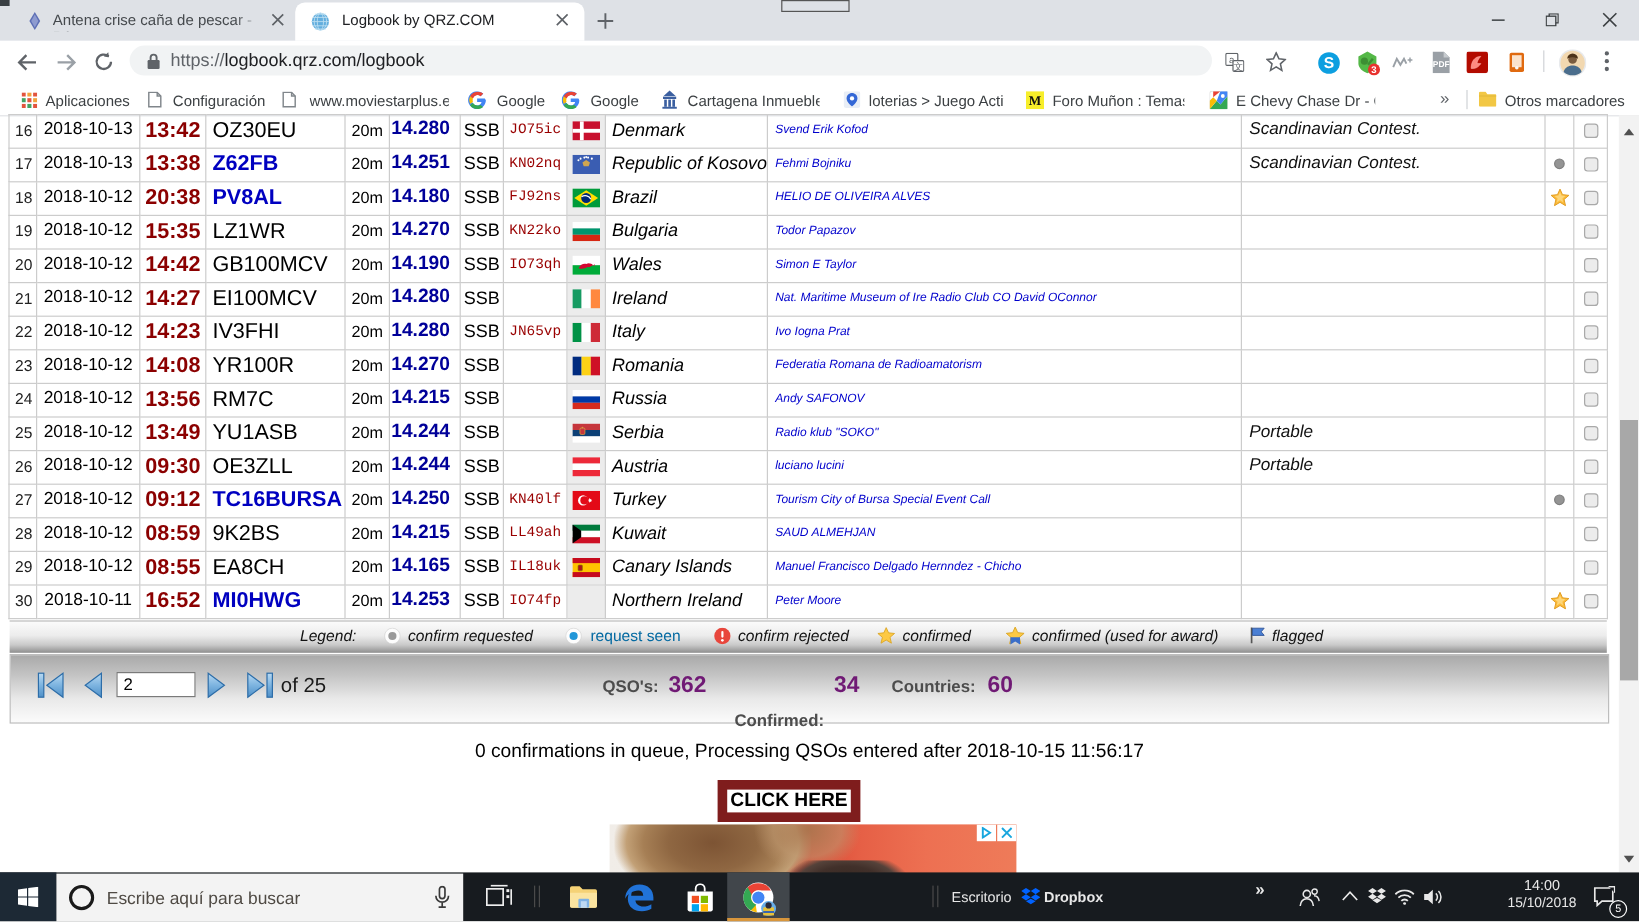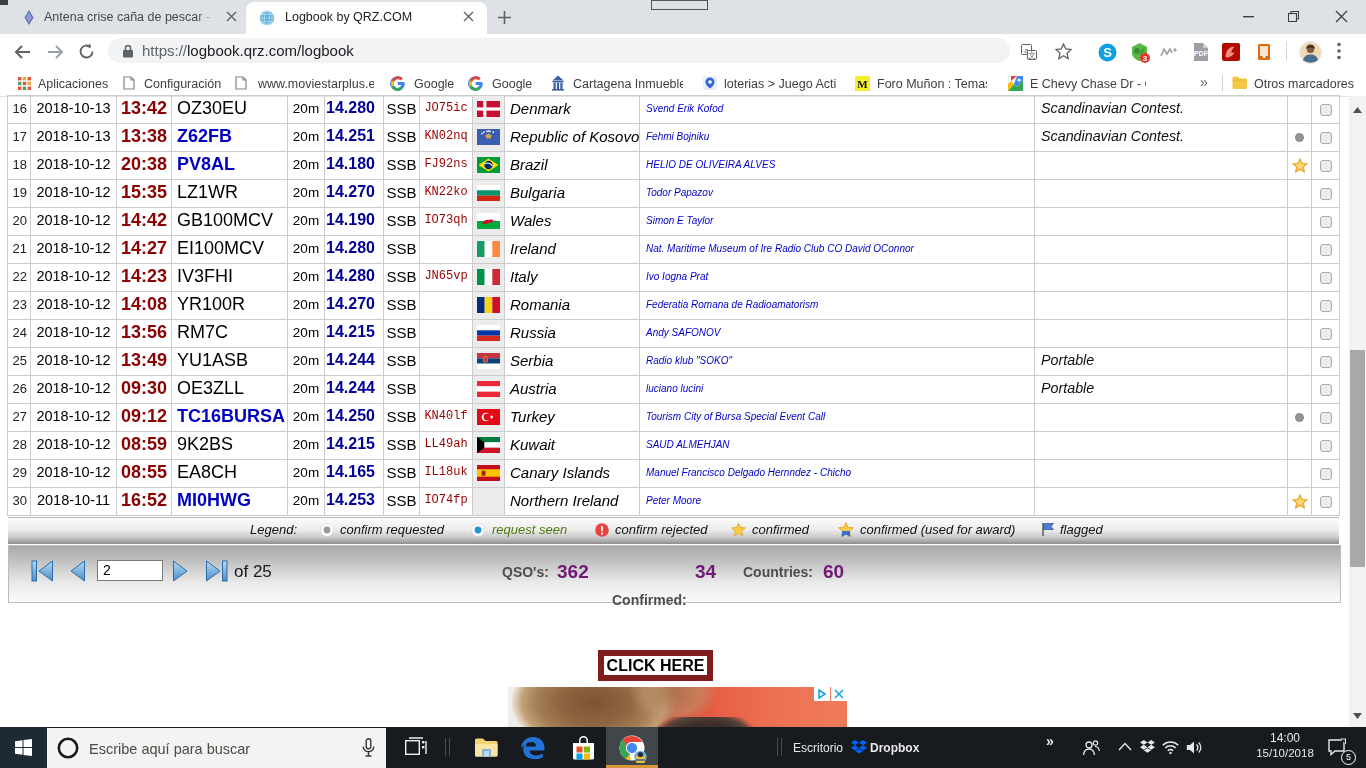--- a/index.html
+++ b/index.html
@@ -579,21 +579,21 @@
 <div class="abs" style="left:250px;top:522px;font-style:italic;font-size:13px;color:#111;">Legend:</div>
 <svg class="abs" style="left:320px;top:523px" width="14" height="14" viewBox="0 0 14 14">
       <circle cx="7" cy="7" r="6.5" fill="#fdfdfd" stroke="#cfcfcf" stroke-width="0.5"></circle>
       <circle cx="7" cy="7" r="3.4" fill="#9a9a9a"></circle>
     </svg>
 <div class="abs" style="left:340px;top:522px;font-style:italic;font-size:13px;color:#111;">confirm requested</div>
 <svg class="abs" style="left:471px;top:523px" width="14" height="14" viewBox="0 0 14 14">
       <circle cx="7" cy="7" r="6.5" fill="#fdfdfd" stroke="#cfcfcf" stroke-width="0.5"></circle>
       <circle cx="7" cy="7" r="3.4" fill="#2196d8"></circle>
     </svg>
-<div class="abs" style="left:492px;top:522px;font-style:italic;font-size:13px;color:#4d7c0f;">request seen</div>
+<div class="abs" style="left:492px;top:522px;font-size:13px;color:#0369a1;">request seen</div>
 <svg class="abs" style="left:595px;top:523px" width="14" height="14" viewBox="0 0 14 14">
       <circle cx="7" cy="7" r="6.8" fill="#e8463c"></circle>
       <rect x="6.1" y="2.8" width="1.8" height="5.6" rx="0.9" fill="#fff"></rect>
       <circle cx="7" cy="10.6" r="1.1" fill="#fff"></circle>
     </svg>
 <div class="abs" style="left:615px;top:522px;font-style:italic;font-size:13px;color:#111;">confirm rejected</div>
 <svg class="abs" style="left:731px;top:522px" width="15" height="15" viewBox="0 0 16 15">
       <path d="M8 0.6 L10.1 5.2 L15.4 5.8 L11.4 9.2 L12.6 14.4 L8 11.6 L3.4 14.4 L4.6 9.2 L0.6 5.8 L5.9 5.2 Z" fill="#fdc944" stroke="#dba625" stroke-width="0.8"></path>
     </svg>
 <div class="abs" style="left:752px;top:522px;font-style:italic;font-size:13px;color:#111;">confirmed</div>
@@ -632,21 +632,22 @@
       <rect x="17.5" y="1" width="4.5" height="20" fill="url(#pg1)" stroke="#2d6da8" stroke-width="1"></rect>
     </svg>
 <div class="abs" style="left:234px;top:562px;font-size:17px;color:#1a1a1a;">of 25</div>
 <div class="abs statlbl" style="left:502px;top:564px;">QSO's:</div>
     <div class="abs statval" style="left:557px;top:561px;">362</div>
     <div class="abs statlbl" style="left:612px;top:564px;margin-top:28px;">Confirmed:</div>
     <div class="abs statval" style="left:695px;top:561px;">34</div>
     <div class="abs statlbl" style="left:743px;top:564px;">Countries:</div>
     <div class="abs statval" style="left:823px;top:561px;">60</div>
 
-<div class="abs" style="left:598px;top:650px;width:103px;height:19px;border:6px solid #7f1d1d;text-align:center;font-size:16px;font-weight:bold;line-height:20px;">CLICK HERE</div>
+<div class="abs" style="left:0;top:618px;width:1349px;text-align:center;font-size:16px;color:#000;">0 confirmations in queue, Processing QSOs entered after 2018-10-15 11:56:17</div>
+<div class="abs" style="left:598px;top:650px;width:103px;height:19px;border:8px solid #7f1d1d;text-align:center;font-size:16px;font-weight:bold;line-height:20px;">CLICK HERE</div>
 
 <div class="abs" style="left:508px;top:687px;width:339px;height:41px;overflow:hidden;background:linear-gradient(90deg,#f1ede8 0%,#efe9e2 36%,#c3342c 43%,#d94a35 50%,#e66046 62%,#ed7052 78%,#ee7b59 100%);">
 <div style="position:absolute;left:4px;top:-26px;width:164px;height:92px;background:radial-gradient(ellipse at 50% 45%,#7d5434 0%,#8f6742 32%,#a67f55 50%,#c2a076 62%,rgba(240,237,232,0) 72%);"></div>
 <div style="position:absolute;left:120px;top:-30px;width:90px;height:70px;background:radial-gradient(ellipse at center,rgba(170,120,80,0.9) 0%,rgba(190,150,110,0.6) 45%,rgba(240,237,232,0) 70%);"></div>
 <div style="position:absolute;left:142px;top:30px;width:112px;height:52px;background:radial-gradient(ellipse at 50% 42%,#33261f 0%,#41302a 40%,#55423a 55%,rgba(224,89,64,0) 68%);"></div>
 <div style="position:absolute;right:17px;top:0;width:16px;height:14px;background:#fff;"></div>
 <svg style="position:absolute;right:20px;top:2px" width="10" height="10" viewBox="0 0 10 10">
         <path d="M2 1 L8 5 L2 9 Z" fill="none" stroke="#18a6de" stroke-width="1.6"></path>
       </svg>
 <div style="position:absolute;right:0;top:0;width:16px;height:14px;background:#fff;"></div>

